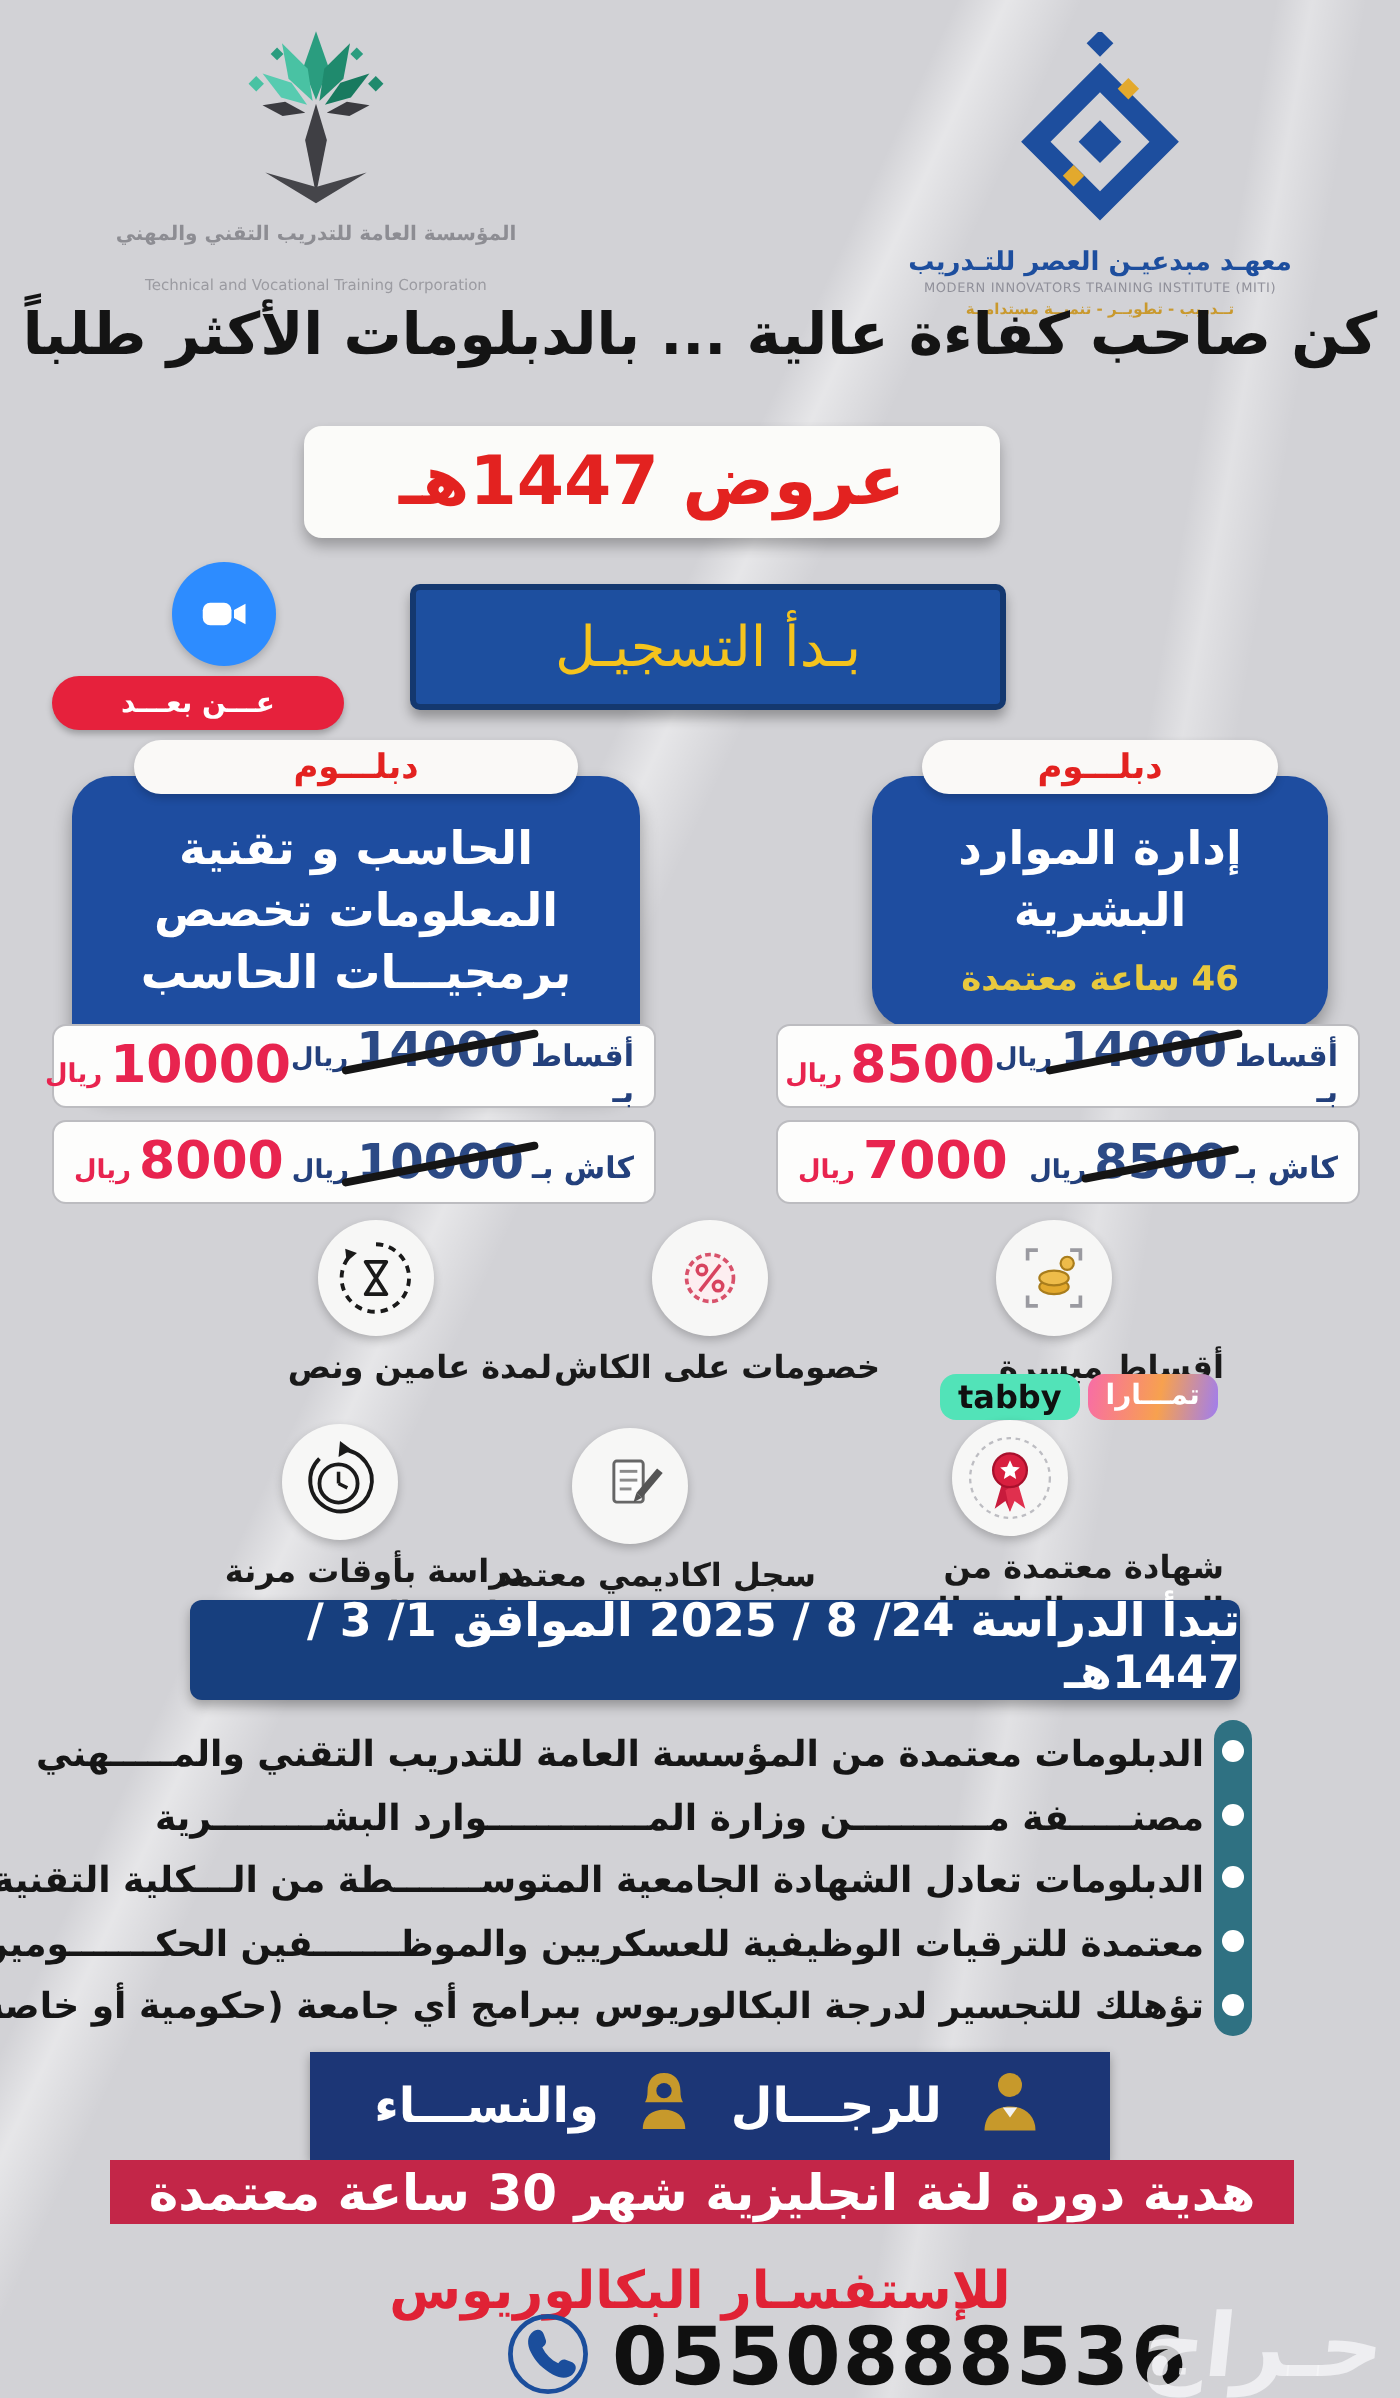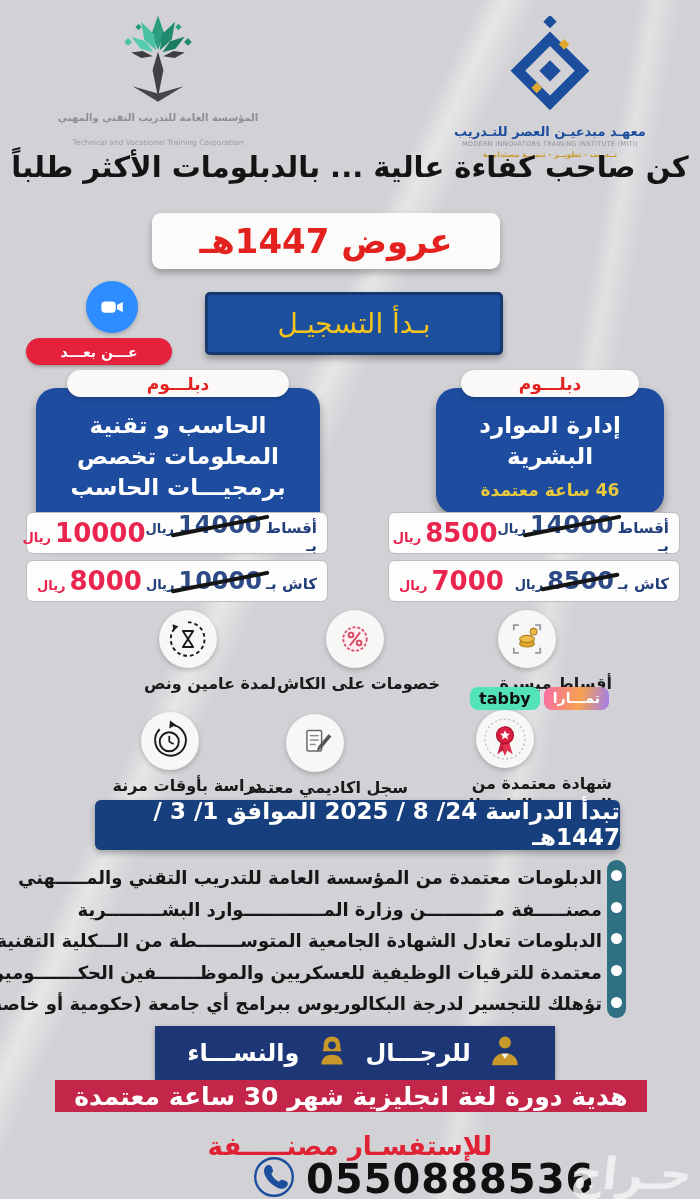--- a/index.html
+++ b/index.html
@@ -365,21 +365,21 @@
         <path d="M4.5 21.5 c0-4.5 3.3-6.8 7.5-6.8 s7.5 2.3 7.5 6.8 z" fill="#c7992b"></path>
       </svg>
     </span>
     <span class="g-text">والنســـاء</span>
   </div>
 
   <div class="gift-banner">
     <span>هدية دورة لغة انجليزية شهر 30 ساعة معتمدة</span>
   </div>
 
-  <div class="contact-label">للإستفسـار مصنـــــفة</div>
+  <div class="contact-label">للإستفسـار البكالوريوس</div>
   <div class="phone-row">
     <span>
       <svg width="44" height="44" viewBox="0 0 48 48">
         <circle cx="24" cy="24" r="20.5" fill="none" stroke="#1b4e9c" stroke-width="2.6"></circle>
         <path d="M15 12.5 c3-2.8 5.8-1.8 6.8 1 l1 2.9 c.5 1.5-.4 3-1.9 4 1.9 3.9 4.8 6.8 8.7 8.7 1-1.5 2.5-2.4 4-1.9 l2.9 1 c2.8 1 3.8 3.8 1 6.8 -2.2 2.2-6 2.8-10.7 .3 -5.7-3.1-9.7-7.1-12.1-12.1 -2.3-4.7-1.9-8.5 .3-10.7 z" fill="#1b4e9c"></path>
       </svg>
     </span>
     <span class="phone-number">0550888536</span>
   </div>
 

